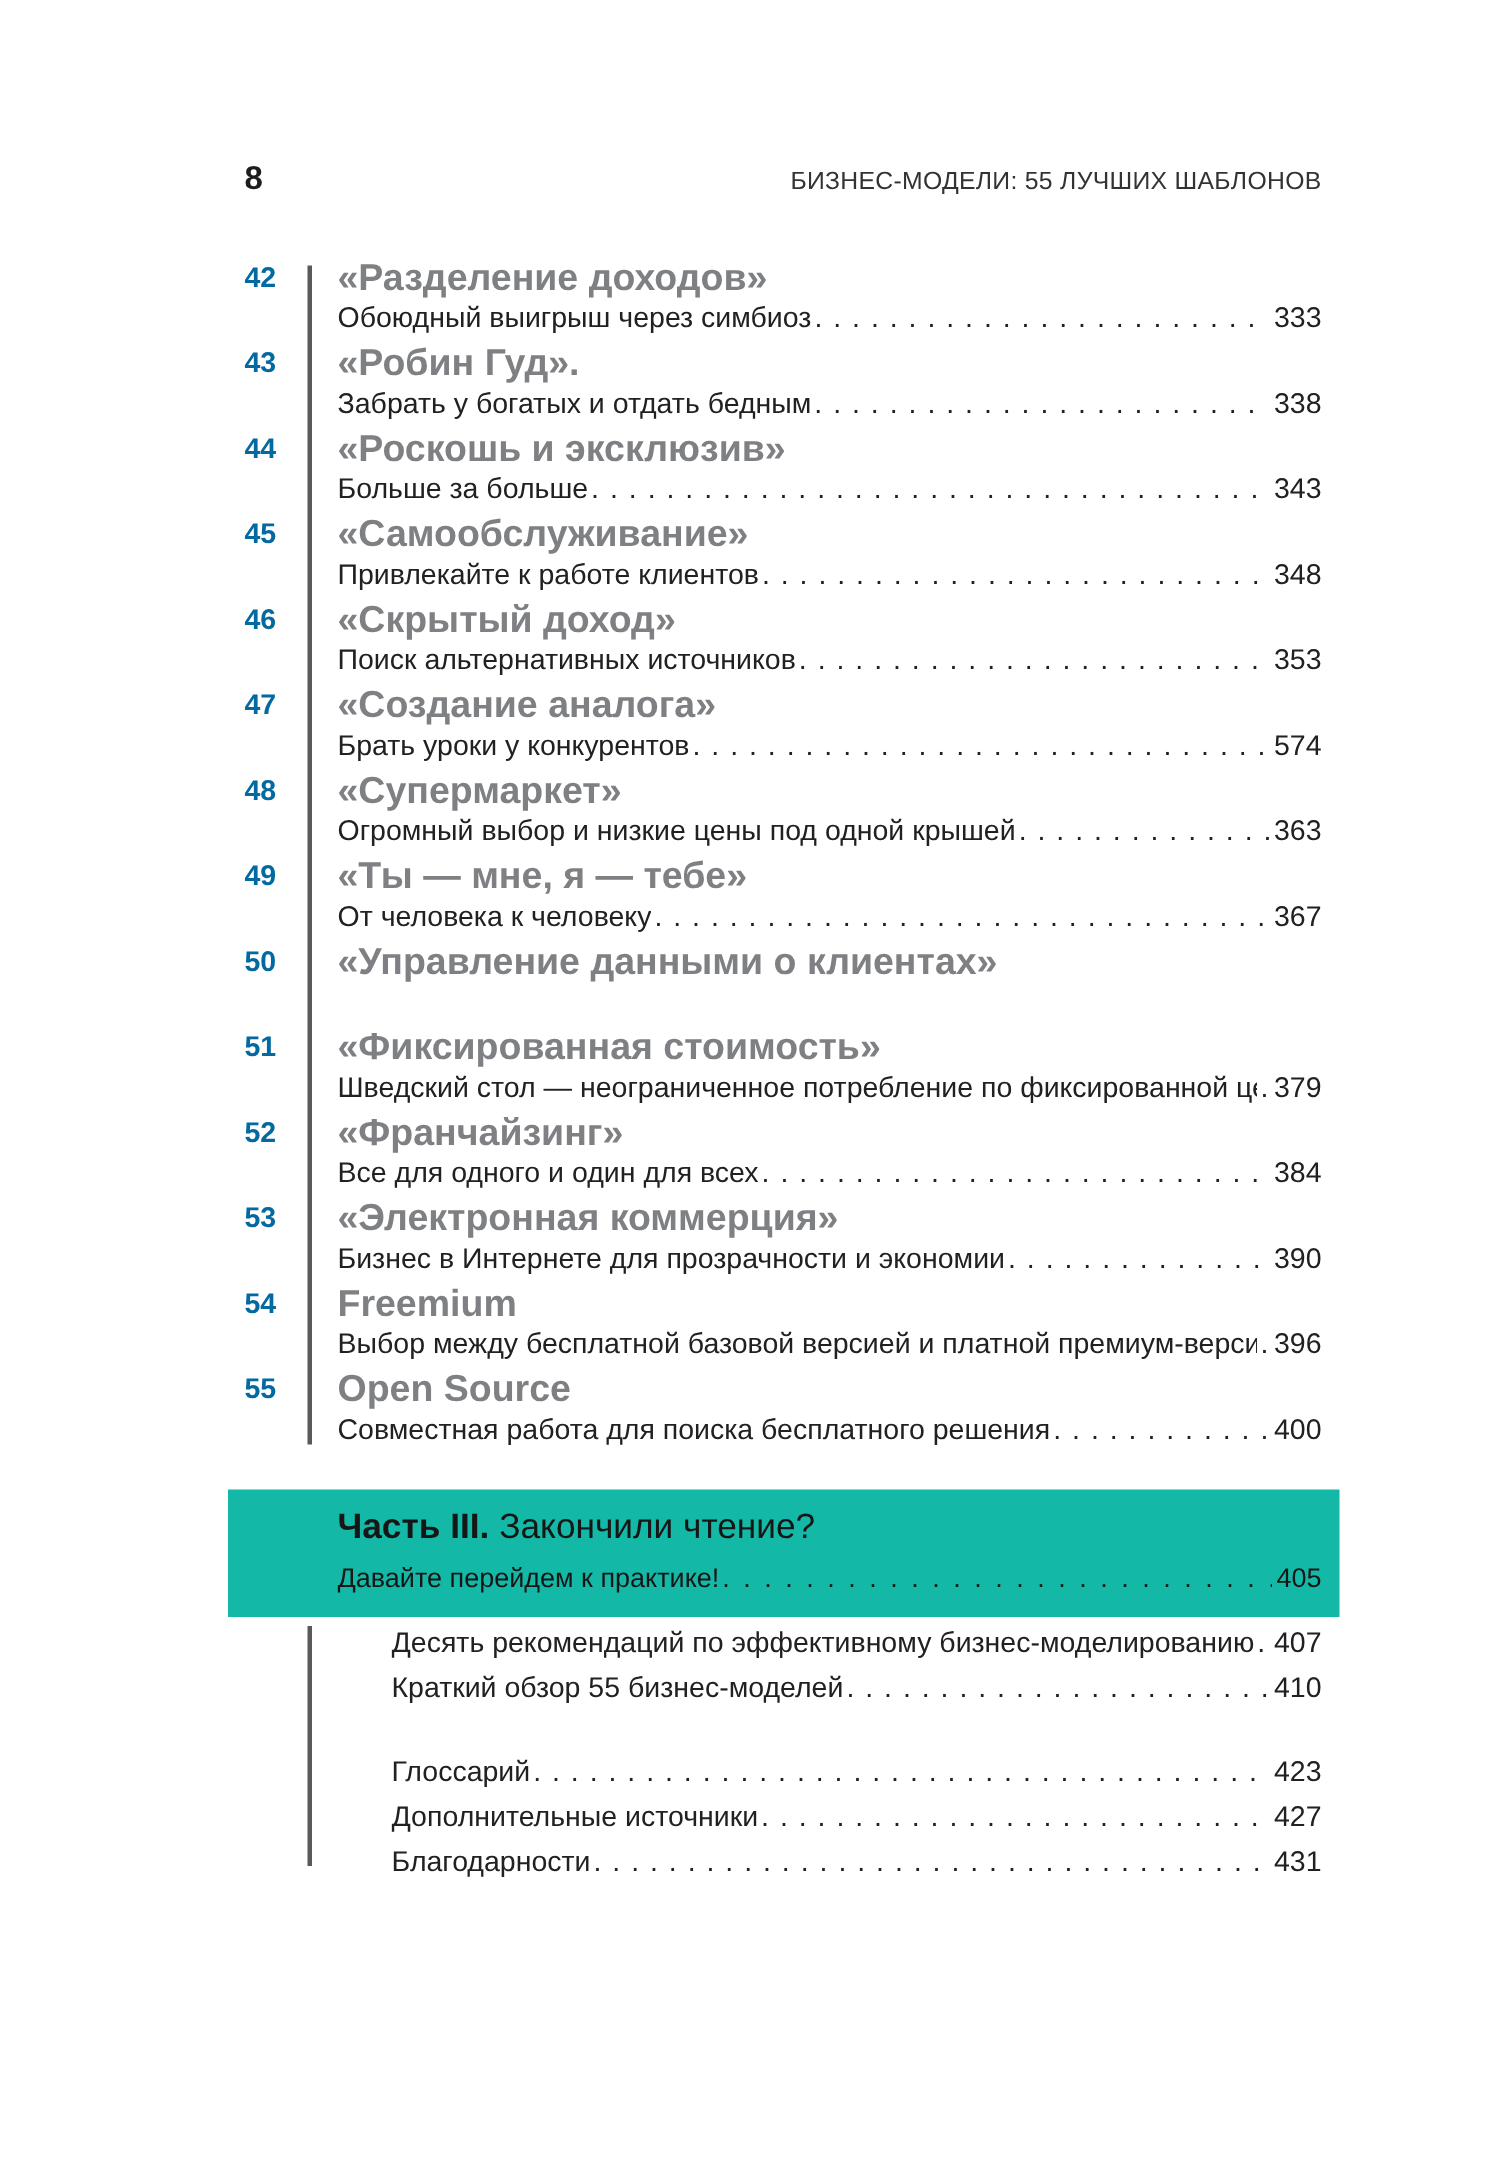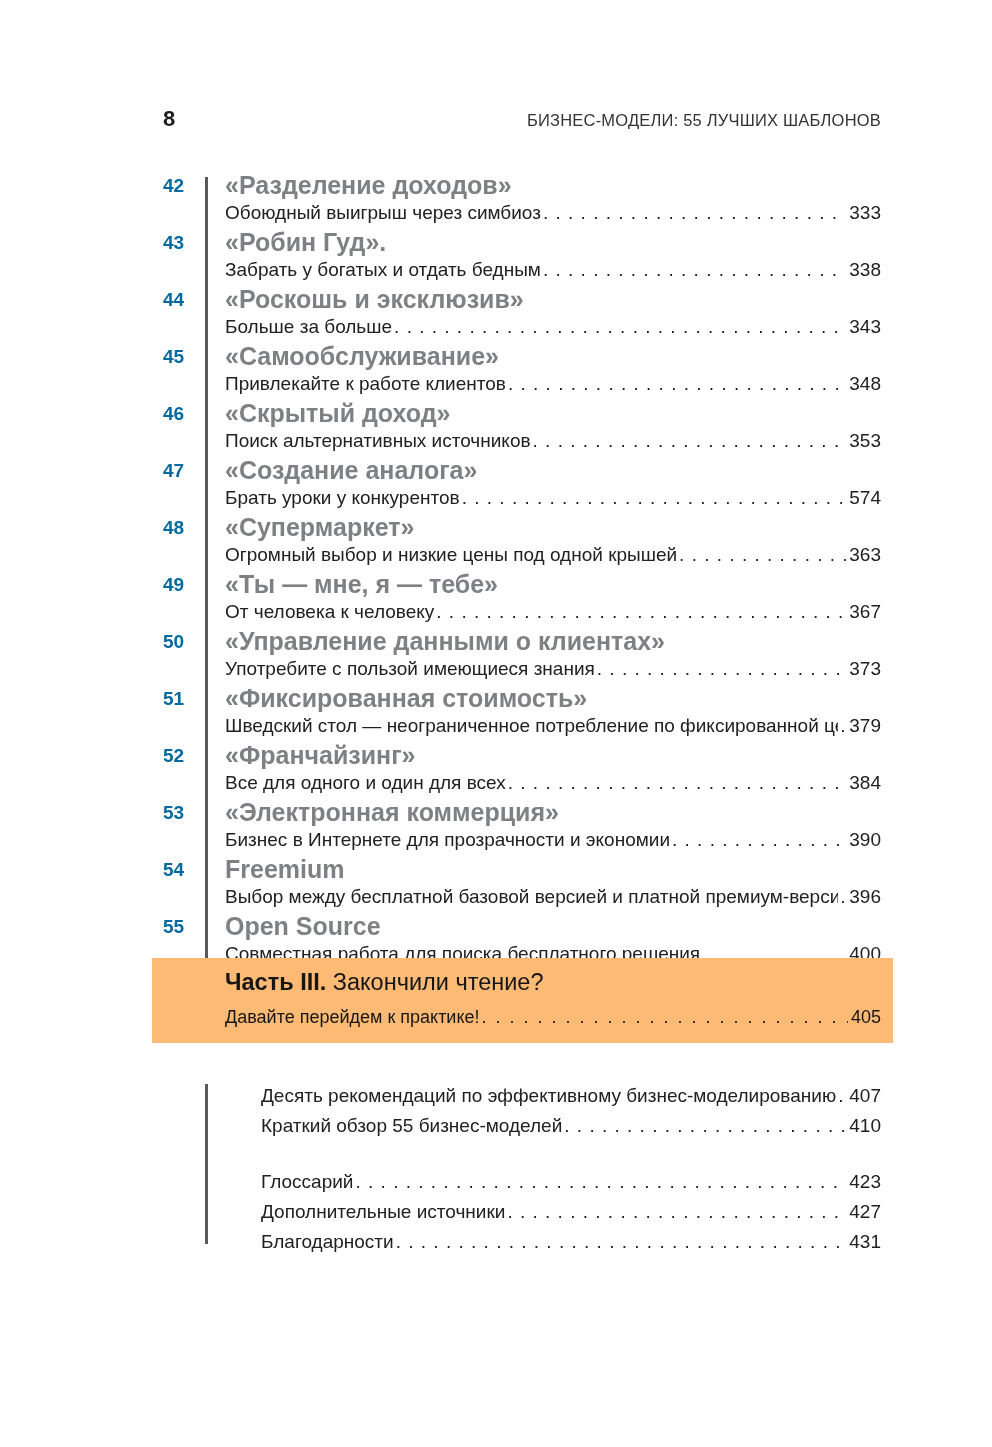--- a/index.html
+++ b/index.html
@@ -49,22 +49,22 @@
     margin:0 3px 0 2px;
   }
   .dotline .leader::after{
     content:". . . . . . . . . . . . . . . . . . . . . . . . . . . . . . . . . . . . . . . . . . . . . . . . . . . . . . . . . . . . . . . . . . . . . . . . . . . . . . . . . . . . ";
     letter-spacing:1px;
   }
   .dotline .pg{white-space:nowrap;flex:0 0 auto;text-align:center;}
 
   
   .part-banner{
-    position:absolute;left:152px;top:958px;width:741px;height:85px;
-    background:#fdba74;box-sizing:border-box;
+    position:absolute;left:152px;top:993px;width:741px;height:85px;
+    background:#14b8a6;box-sizing:border-box;
     padding:7px 12px 0 73px;
     font-size:23.5px;color:#161616;
   }
   .part-banner .line1{line-height:35px;white-space:nowrap;}
   .part-label{font-weight:bold;}
   .part-banner .dotline{font-size:18px;line-height:35px;color:#161616;}
   .part-banner .leader::after{letter-spacing:2px;}
 
   
   .back-matter{
@@ -168,25 +168,20 @@
         <div class="dotline">
           <span class="txt">От человека к человеку</span>
           <span class="leader"></span>
           <span class="pg">367</span>
         </div>
       </div>
 
       <div class="toc-entry">
         <span class="num">50</span>
         <div class="title">«Управление данными о клиентах»</div>
-        <div class="dotline">
-          <span class="txt">Употребите с пользой имеющиеся знания</span>
-          <span class="leader"></span>
-          <span class="pg">373</span>
-        </div>
       </div>
 
       <div class="toc-entry">
         <span class="num">51</span>
         <div class="title">«Фиксированная стоимость»</div>
         <div class="dotline">
           <span class="txt">Шведский стол — неограниченное потребление по фиксированной цене</span>
           <span class="leader"></span>
           <span class="pg">379</span>
         </div>

